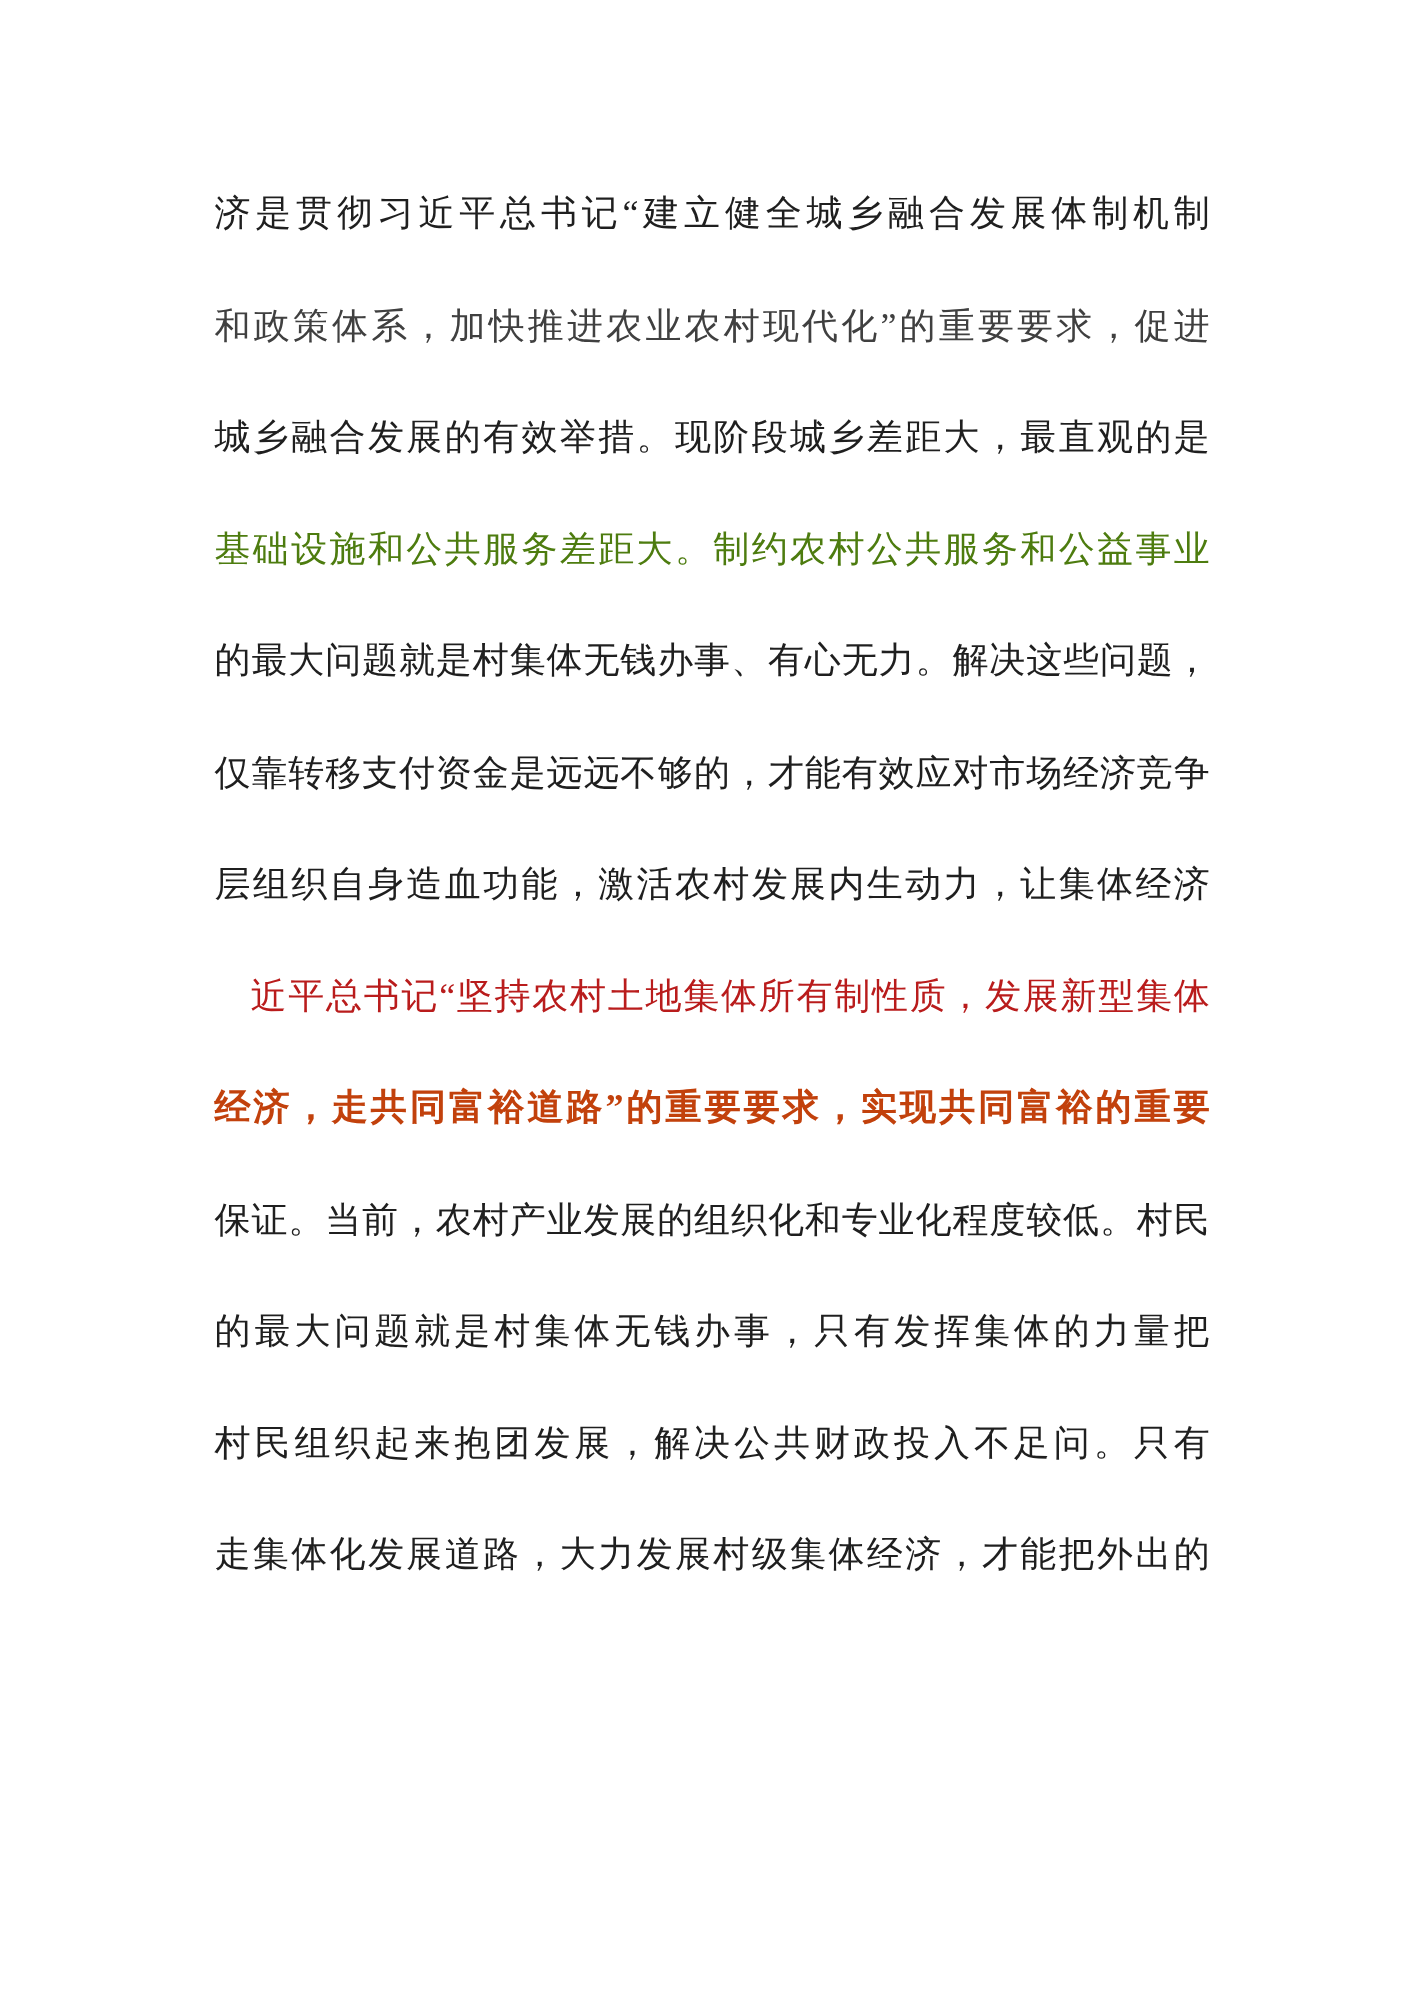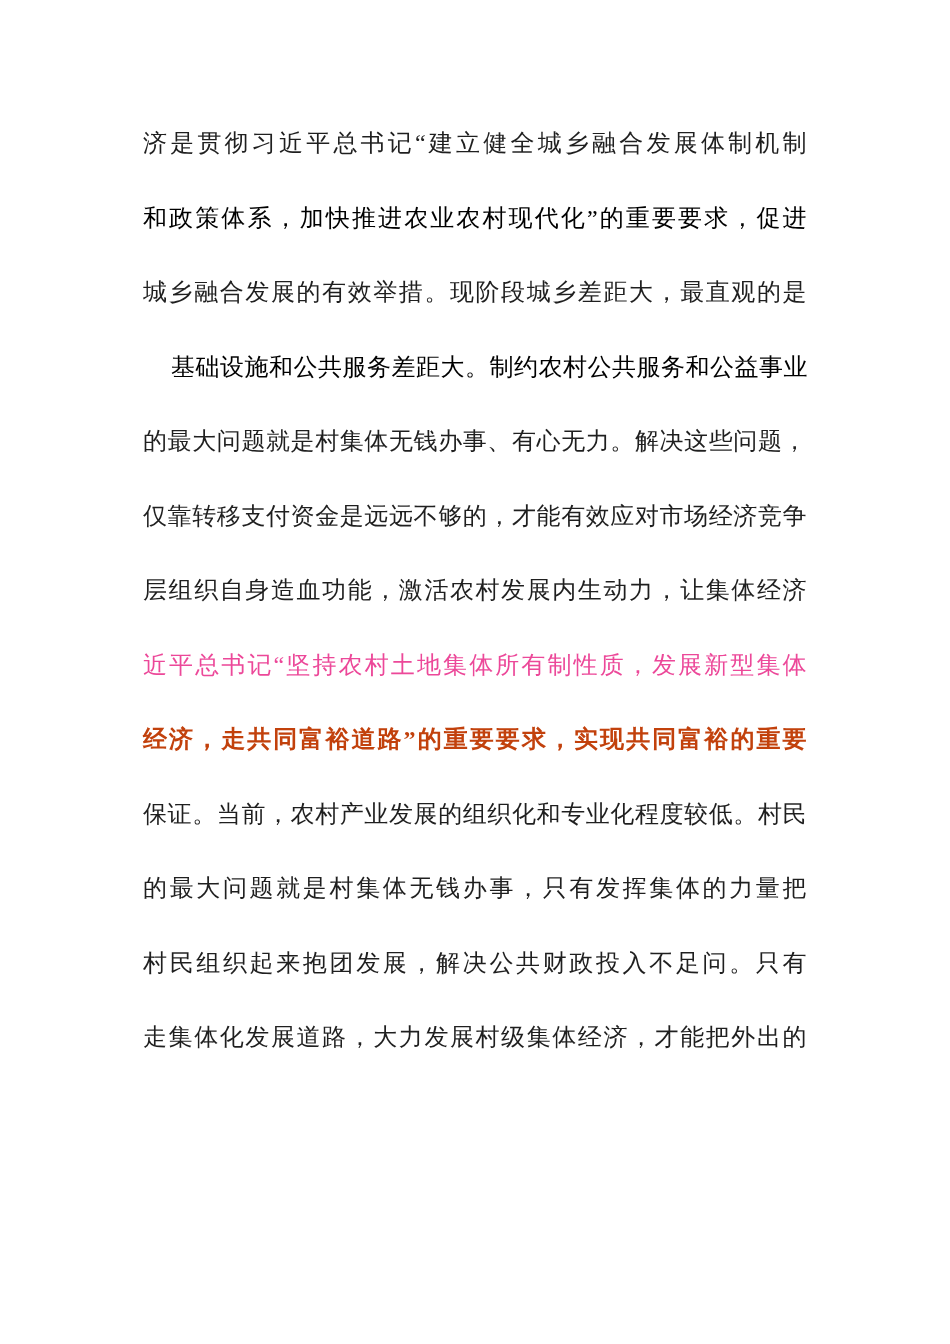--- a/index.html
+++ b/index.html
@@ -35,26 +35,26 @@
     white-space: nowrap;
     overflow: visible;
   }
 </style>
 </head>
 <body>
 
 <div class="page" style="background: rgb(255, 255, 255);">
   <div class="text-block">
     <div class="doc-line" style="color: rgb(31, 31, 31);">济是贯彻习近平总书记“建立健全城乡融合发展体制机制</div>
-    <div class="doc-line" style="color: #000000;">和政策体系，加快推进农业农村现代化”的重要要求，促进</div>
+    <div class="doc-line" style="color: #404040;">和政策体系，加快推进农业农村现代化”的重要要求，促进</div>
     <div class="doc-line" style="color: rgb(31, 31, 31);">城乡融合发展的有效举措。现阶段城乡差距大，最直观的是</div>
-    <div class="doc-line" style="color: #000000; margin-left: 28px;">基础设施和公共服务差距大。制约农村公共服务和公益事业</div>
+    <div class="doc-line" style="color: #4d7c0f;">基础设施和公共服务差距大。制约农村公共服务和公益事业</div>
     <div class="doc-line" style="color: rgb(31, 31, 31);">的最大问题就是村集体无钱办事、有心无力。解决这些问题，</div>
     <div class="doc-line" style="color: rgb(31, 31, 31);">仅靠转移支付资金是远远不够的，才能有效应对市场经济竞争</div>
     <div class="doc-line" style="color: rgb(31, 31, 31);">层组织自身造血功能，激活农村发展内生动力，让集体经济</div>
-    <div class="doc-line" style="color: #ec4899;">近平总书记“坚持农村土地集体所有制性质，发展新型集体</div>
+    <div class="doc-line" style="color: #b91c1c; margin-left: 24px;">近平总书记“坚持农村土地集体所有制性质，发展新型集体</div>
     <div class="doc-line" style="color: #c2410c; font-weight: bold;">经济，走共同富裕道路”的重要要求，实现共同富裕的重要</div>
     <div class="doc-line" style="color: rgb(31, 31, 31);">保证。当前，农村产业发展的组织化和专业化程度较低。村民</div>
     <div class="doc-line" style="color: rgb(31, 31, 31);">的最大问题就是村集体无钱办事，只有发挥集体的力量把</div>
     <div class="doc-line" style="color: rgb(31, 31, 31);">村民组织起来抱团发展，解决公共财政投入不足问。只有</div>
     <div class="doc-line" style="color: rgb(31, 31, 31);">走集体化发展道路，大力发展村级集体经济，才能把外出的</div>
   </div>
 </div>
 
 </body></html>

